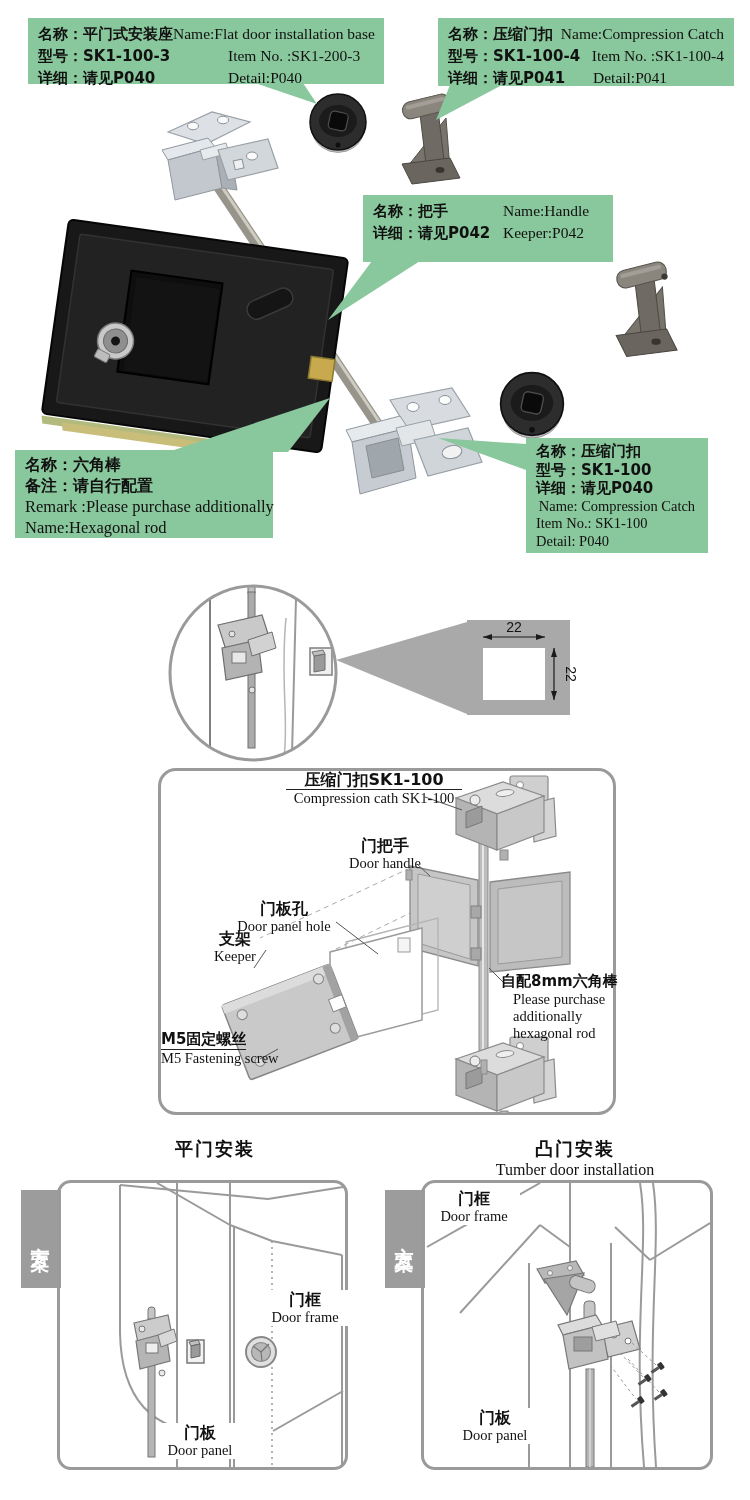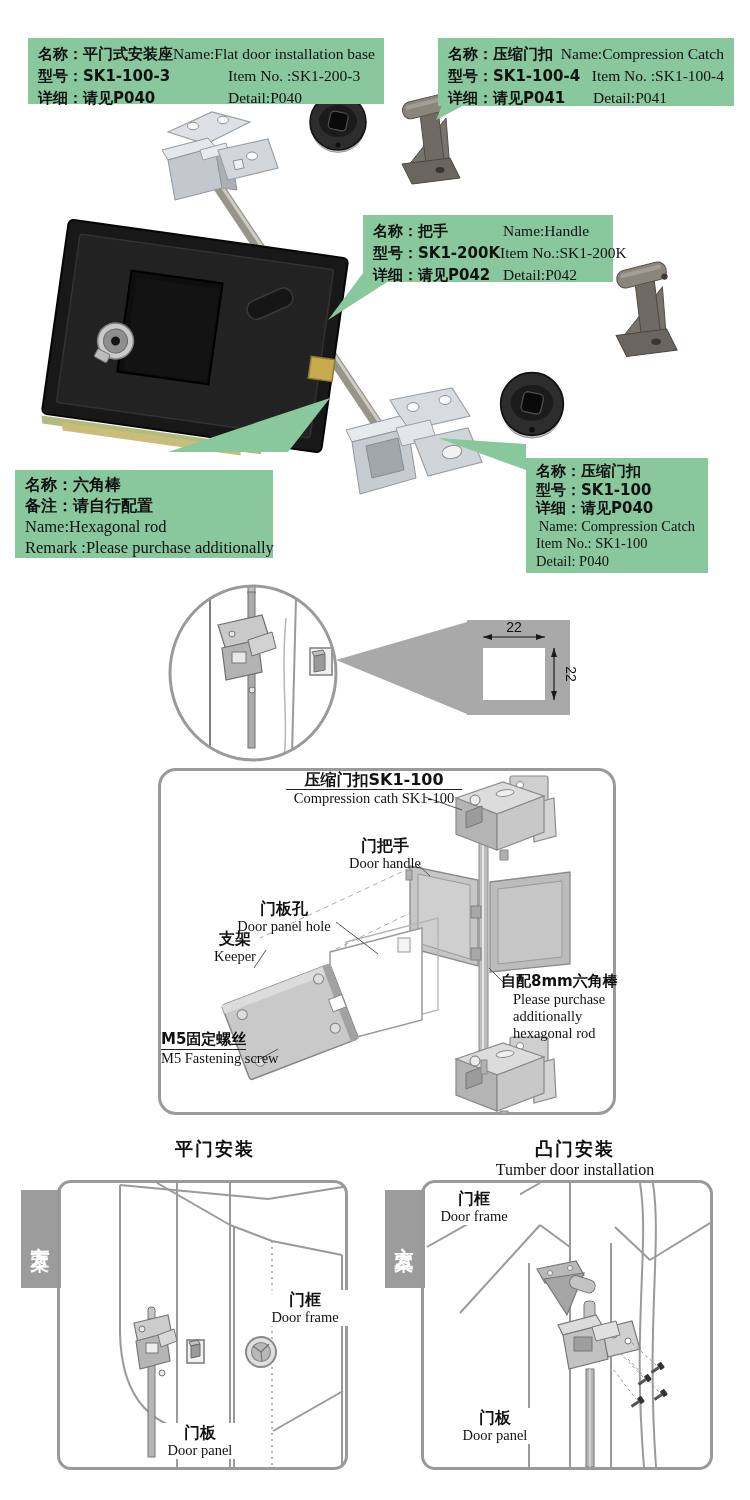--- a/index.html
+++ b/index.html
@@ -1,21 +1,21 @@
 <!DOCTYPE html>
 <html><head>
 <meta charset="utf-8">
 <style>
   html,body{margin:0;padding:0;background:#fff;}
   .page{position:relative;width:750px;height:1500px;background:#ffffff;overflow:hidden;
         font-family:"Liberation Sans",sans-serif;color:#111;}
   svg{display:block;}
   .art{position:absolute;pointer-events:none;}
   
-  .gbox{position:absolute;background:#89c79c;box-sizing:border-box;padding:5px 10px;margin-top:20px;}
+  .gbox{position:absolute;background:#89c79c;box-sizing:border-box;padding:5px 10px;}
   .gbox .row{display:flex;line-height:22px;white-space:nowrap;}
   .cn{font-family:"DejaVu Sans","Liberation Sans",sans-serif;font-weight:bold;}
   .en{font-family:"Liberation Serif","DejaVu Serif",serif;}
   .gbox .cn{font-size:15px;}
   .gbox .en{font-size:15.5px;}
   .gbox.stack .row{line-height:21px;}
   
   .dlabel{position:absolute;text-align:center;}
   .dlabel .cn{display:block;font-size:16px;line-height:19px;}
   .dlabel .en{display:block;font-size:14.5px;line-height:17px;}
@@ -143,41 +143,37 @@
         <span class="en">Detail:P041</span>
       </div>
   </div>
 
   <div class="gbox" style="left:363px;top:195px;width:250px;height:67px;">
     <div class="row">
         <span class="cn" style="width:130px;">名称：把手</span>
         <span class="en">Name:Handle</span>
       </div>
     <div class="row">
-        <span class="cn" style="width:130px;">型号：SK1-200K</span>
-        <span class="en">Item No.:SK1-200K</span>
-      </div>
-    <div class="row">
         <span class="cn" style="width:130px;">详细：请见P042</span>
-        <span class="en">Detail:P042</span>
+        <span class="en">Keeper:P042</span>
       </div>
   </div>
 
   <div class="gbox stack" style="left:15px;top:450px;width:258px;height:88px;padding-top:4px;text-align:right;">
     <div class="row">
         <span class="cn" style="font-size:16px;">名称：六角棒</span>
       </div>
     <div class="row">
         <span class="cn" style="font-size:16px;">备注：请自行配置</span>
       </div>
     <div class="row">
+        <span class="en" style="font-size:16.5px;">Remark :Please purchase additionally</span>
+      </div>
+    <div class="row">
         <span class="en" style="font-size:16.5px;">Name:Hexagonal rod</span>
-      </div>
-    <div class="row">
-        <span class="en" style="font-size:16.5px;">Remark :Please purchase additionally</span>
       </div>
   </div>
 
   <div class="gbox stack" style="left:526px;top:438px;width:182px;height:115px;padding-top:4px;">
     <div class="row" style="line-height:18.5px;">
         <span class="cn">名称：压缩门扣</span>
       </div>
     <div class="row" style="line-height:18.5px;">
         <span class="cn">型号：SK1-100</span>
       </div>

